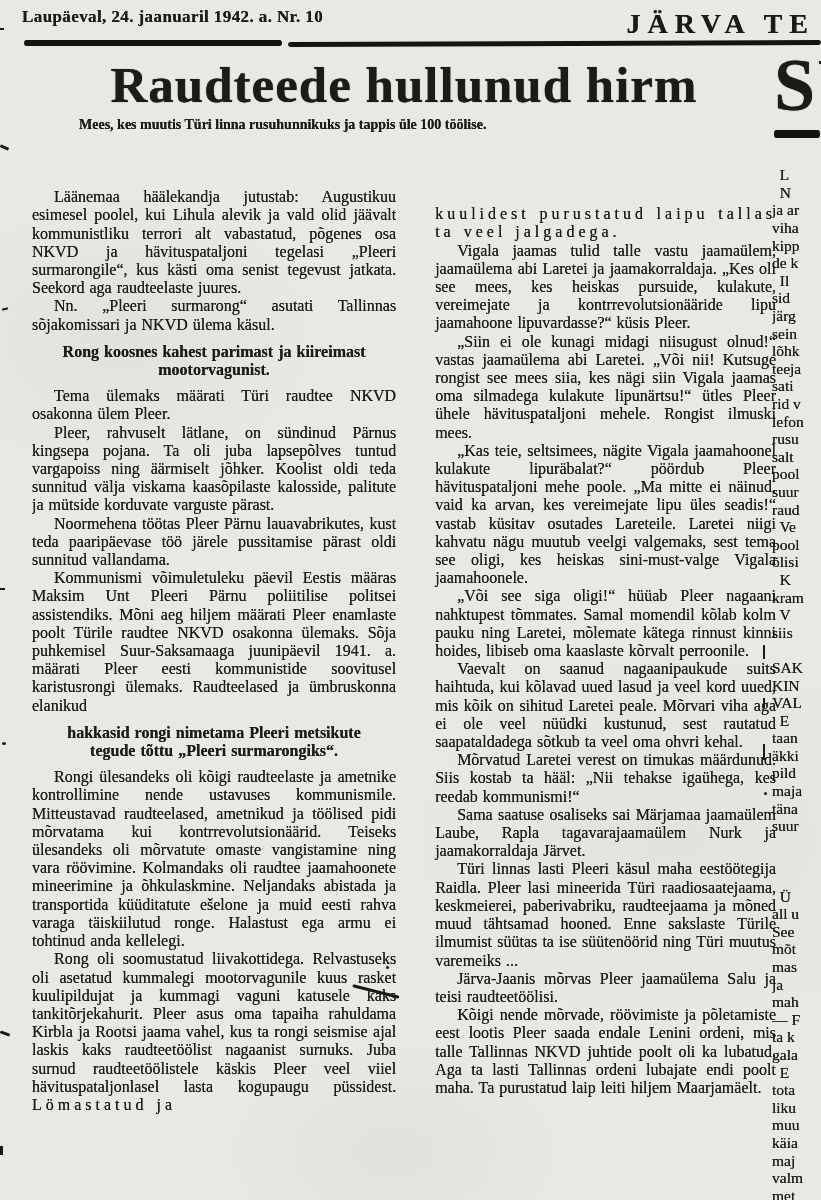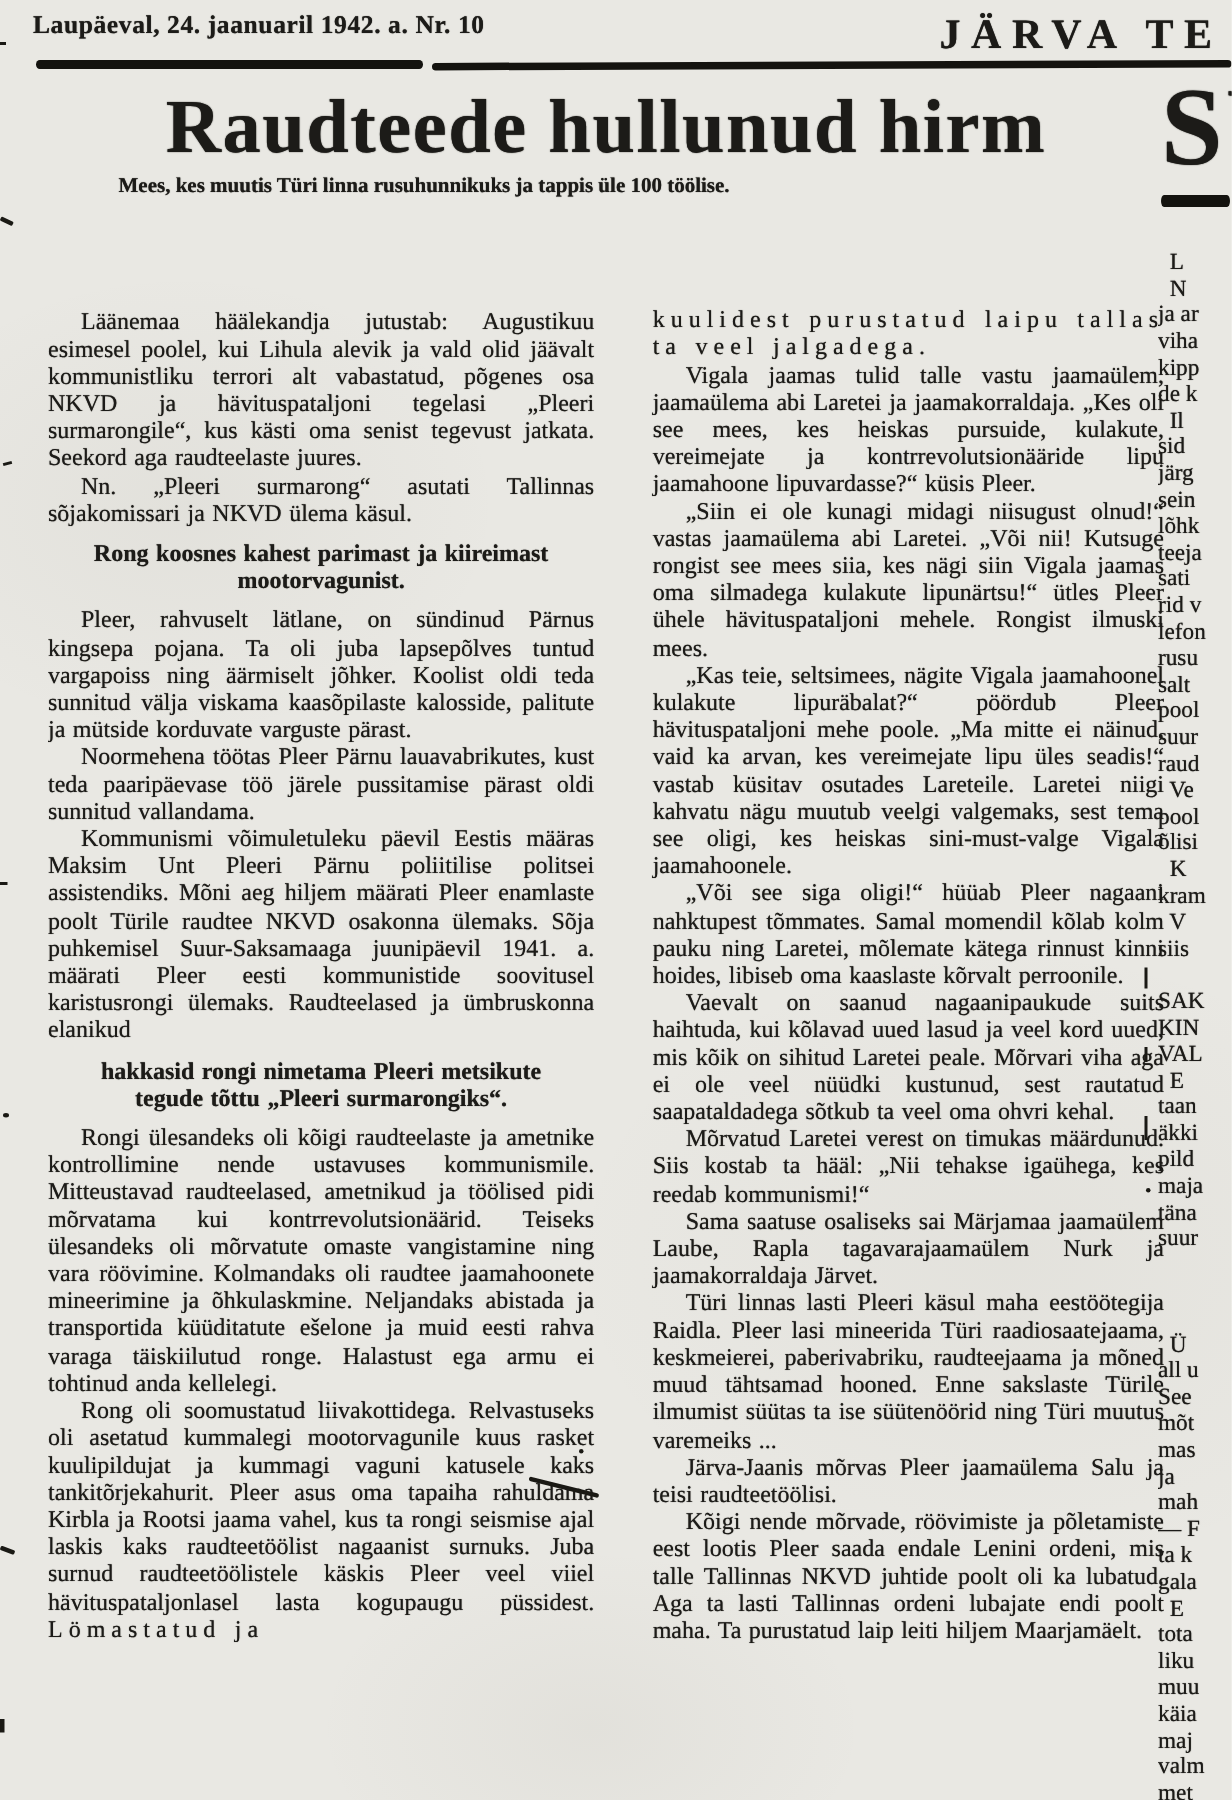--- a/index.html
+++ b/index.html
@@ -76,20 +76,21 @@
   </div>
 
   <main class="article">
     <h1 class="headline">Raudteede hullunud hirm</h1>
     <h2 class="subheadline">Mees, kes muutis Türi linna rusuhunnikuks ja tappis üle 100 töölise.</h2>
     <div class="cols">
       <div class="col col1">
           <p class="body-p">Läänemaa häälekandja jutustab: Augustikuu esimesel poolel, kui Lihula alevik ja vald olid jäävalt kommunistliku terrori alt vabastatud, põgenes osa NKVD ja hävituspataljoni tegelasi „Pleeri surmarongile“, kus kästi oma senist tegevust jatkata. Seekord aga raudteelaste juures.</p>
           <p class="body-p">Nn. „Pleeri surmarong“ asutati Tallinnas sõjakomissari ja NKVD ülema käsul.</p>
           <p class="subhead">Rong koosnes kahest parimast ja kiireimast mootorvagunist.</p>
+          <p class="body-p">Tema ülemaks määrati Türi raudtee NKVD osakonna ülem Pleer.</p>
           <p class="body-p">Pleer, rahvuselt lätlane, on sündinud Pärnus kingsepa pojana. Ta oli juba lapsepõlves tuntud vargapoiss ning äärmiselt jõhker. Koolist oldi teda sunnitud välja viskama kaasõpilaste kalosside, palitute ja mütside korduvate varguste pärast.</p>
           <p class="body-p">Noormehena töötas Pleer Pärnu lauavabrikutes, kust teda paaripäevase töö järele pussitamise pärast oldi sunnitud vallandama.</p>
           <p class="body-p">Kommunismi võimuletuleku päevil Eestis määras Maksim Unt Pleeri Pärnu poliitilise politsei assistendiks. Mõni aeg hiljem määrati Pleer enamlaste poolt Türile raudtee NKVD osakonna ülemaks. Sõja puhkemisel Suur-Saksamaaga juunipäevil 1941. a. määrati Pleer eesti kommunistide soovitusel karistusrongi ülemaks. Raudteelased ja ümbruskonna elanikud</p>
           <p class="subhead">hakkasid rongi nimetama Pleeri metsikute tegude tõttu „Pleeri surmarongiks“.</p>
           <p class="body-p">Rongi ülesandeks oli kõigi raudteelaste ja ametnike kontrollimine nende ustavuses kommunismile. Mitteustavad raudteelased, ametnikud ja töölised pidi mõrvatama kui kontrrevolutsionäärid. Teiseks ülesandeks oli mõrvatute omaste vangistamine ning vara röövimine. Kolmandaks oli raudtee jaamahoonete mineerimine ja õhkulaskmine. Neljandaks abistada ja transportida küüditatute ešelone ja muid eesti rahva varaga täiskiilutud ronge. Halastust ega armu ei tohtinud anda kellelegi.</p>
           <p class="body-p">Rong oli soomustatud liivakottidega. Relvastuseks oli asetatud kummalegi mootorvagunile kuus rasket kuulipildujat ja kummagi vaguni katusele kaks tankitõrjekahurit. Pleer asus oma tapaiha rahuldama Kirbla ja Rootsi jaama vahel, kus ta rongi seismise ajal laskis kaks raudteetöölist nagaanist surnuks. Juba surnud raudteetöölistele käskis Pleer veel viiel hävituspataljonlasel lasta kogupaugu püssidest. <span class="spaced">Lömastatud ja</span></p>
         </div>
       <div class="col col2">
           <p class="body-p noindent"><span class="spaced">kuulidest purustatud laipu tallas ta veel jalgadega.</span></p>
           <p class="body-p">Vigala jaamas tulid talle vastu jaamaülem, jaamaülema abi Laretei ja jaamakorraldaja. „Kes oli see mees, kes heiskas pursuide, kulakute, vereimejate ja kontrrevolutsionääride lipu jaamahoone lipuvardasse?“ küsis Pleer.</p>

